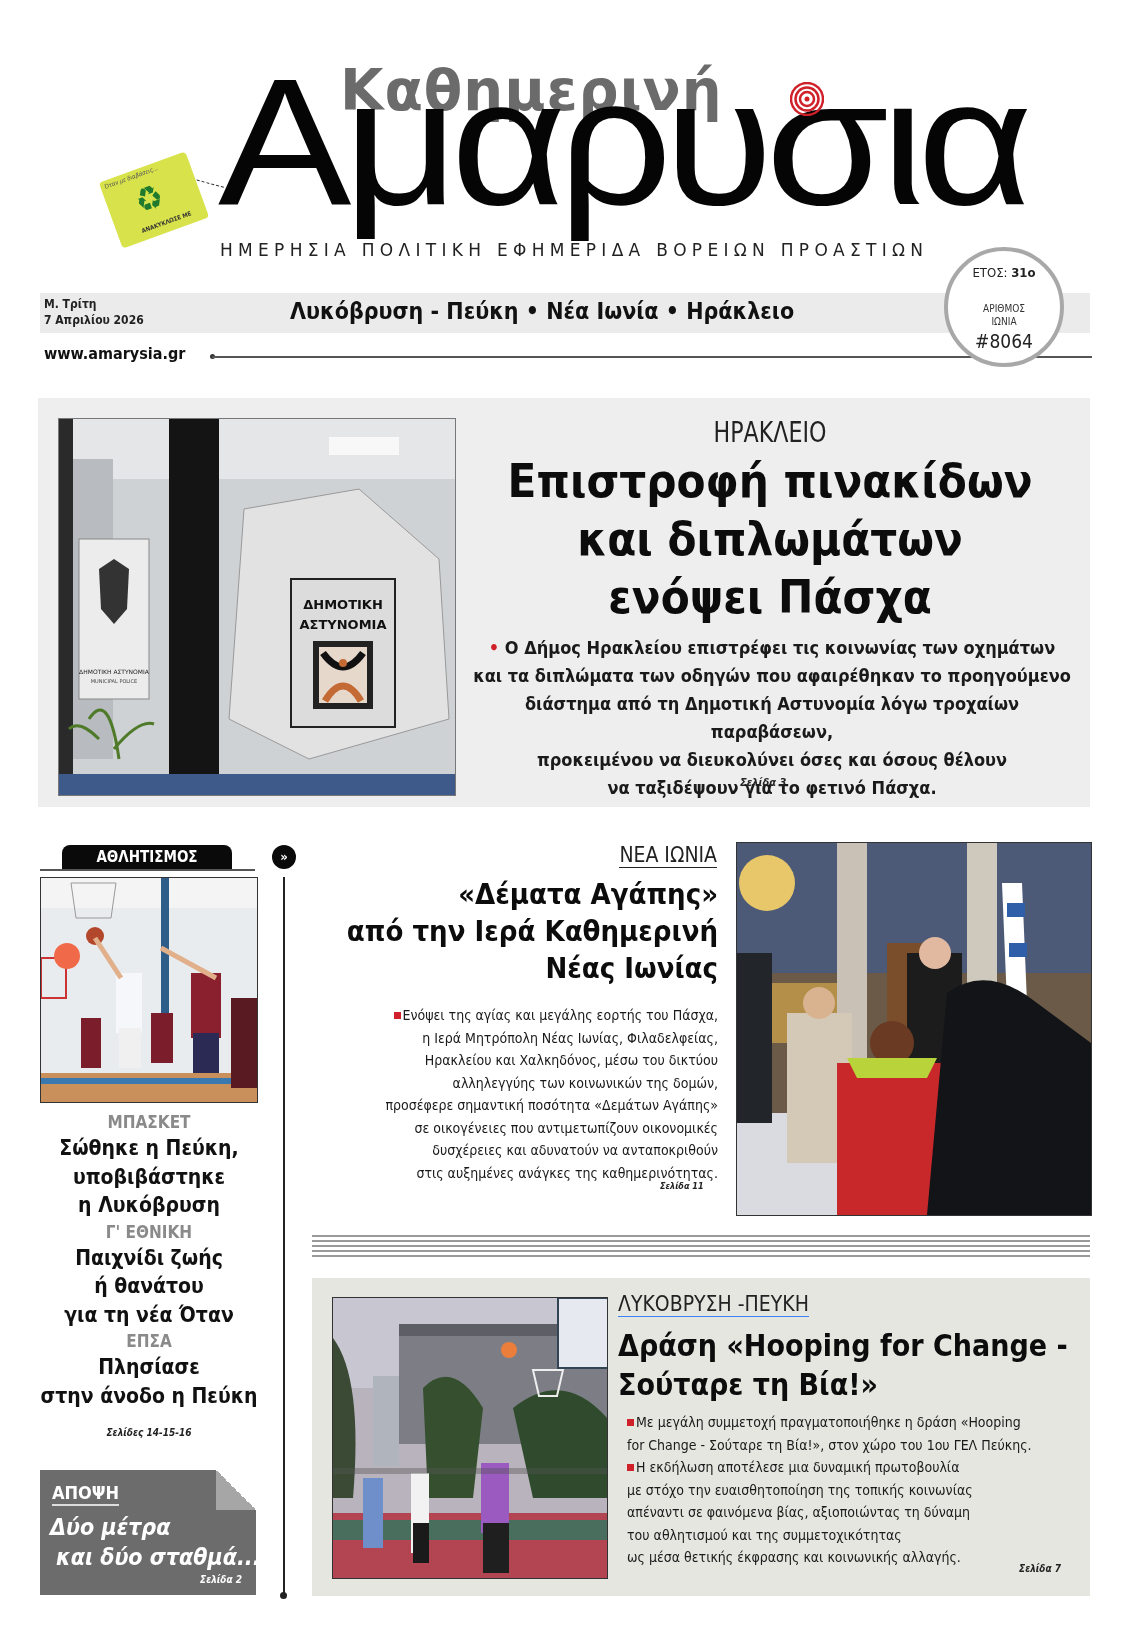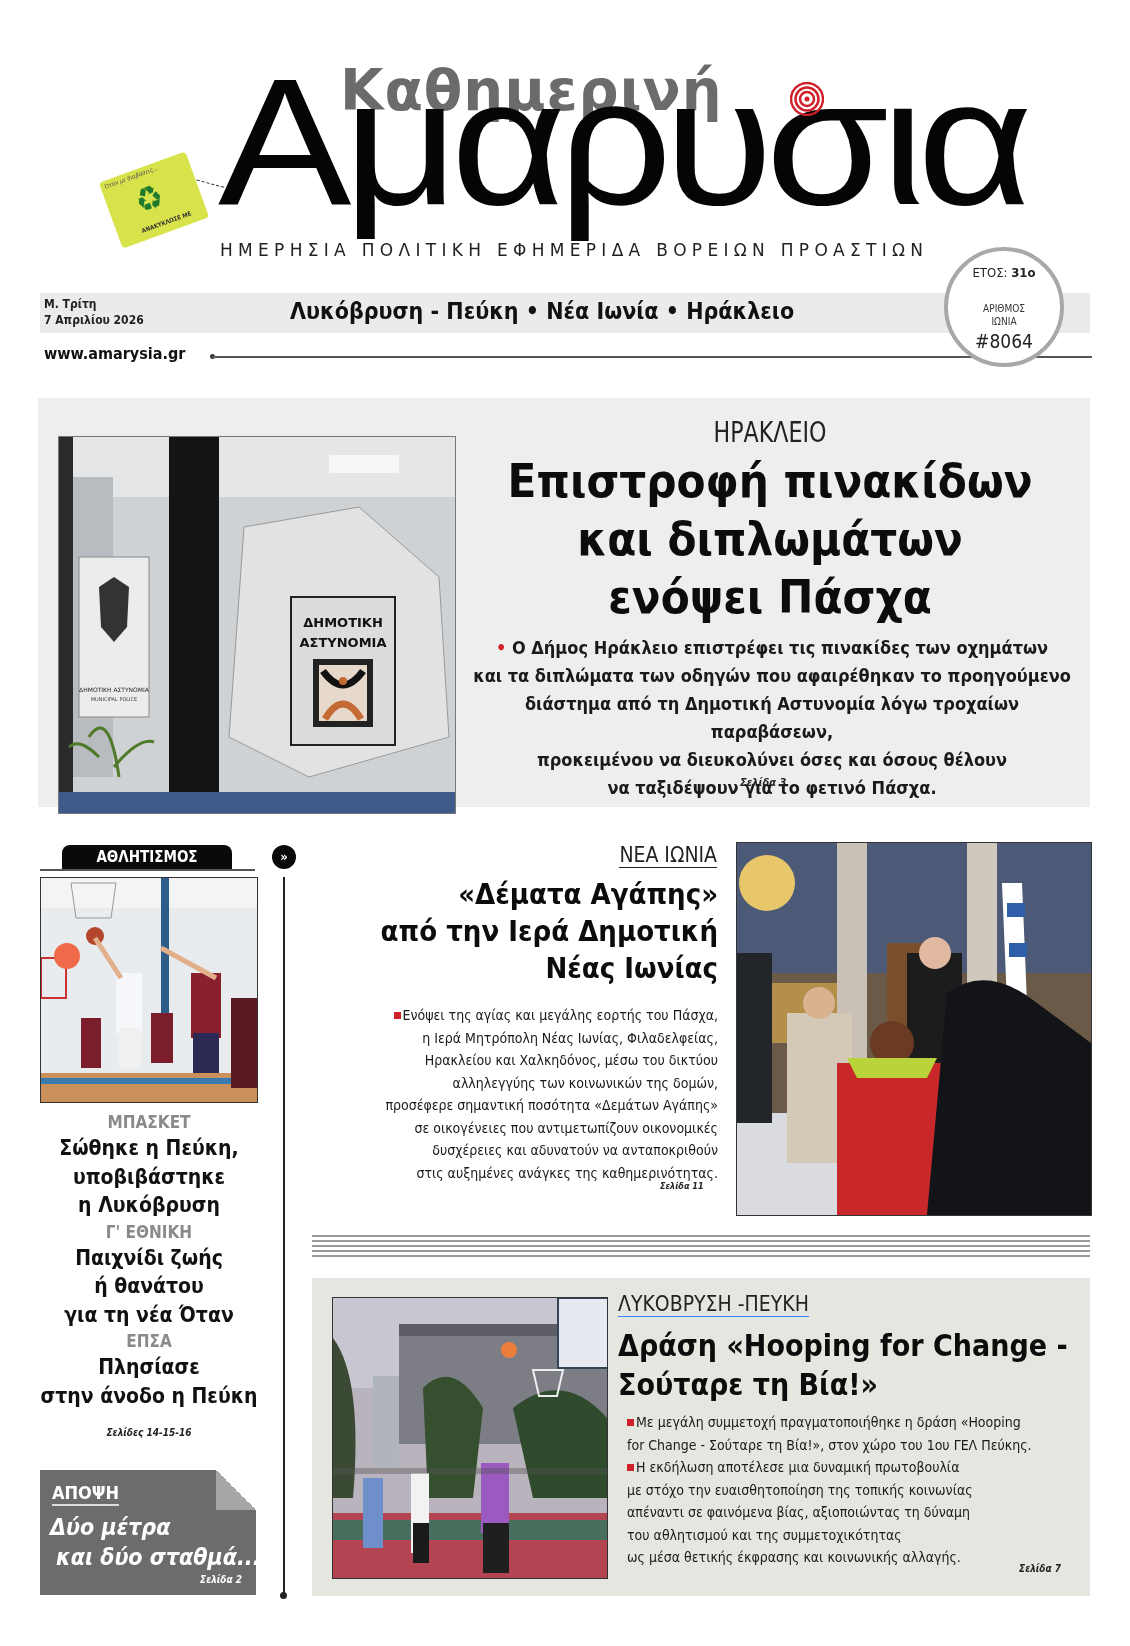--- a/index.html
+++ b/index.html
@@ -25,21 +25,21 @@
   .webline { left: 212px; top: 356px; width: 880px; height: 2px; background: #555; }
   .webdot { left: 210px; top: 354px; width: 5px; height: 5px; border-radius: 50%; background: #333; }
   .issue { left: 944px; top: 247px; width: 112px; height: 112px; border: 4px solid #a8a8a8; border-radius: 50%; background: #fff; text-align: center; }
   .issue .year { margin-top: 14px; font-size: 13px; color: #222; }
   .issue .year b { font-weight: bold; }
   .issue .lbl { font-size: 10px; color: #333; line-height: 13px; margin-top: 22px; }
   .issue .num { font-size: 19px; color: #222; margin-top: 2px; }
 
   
   .lead { left: 38px; top: 398px; width: 1052px; height: 409px; background: #eeeeee; }
-  .lead-photo { left: 58px; top: 436px; width: 396px; height: 376px; background: #c9ccce; border: 1px solid #777; overflow: hidden; }
+  .lead-photo { left: 58px; top: 418px; width: 396px; height: 376px; background: #c9ccce; border: 1px solid #777; overflow: hidden; }
   .kicker1 { left: 460px; top: 415px; width: 620px; text-align: center; font-size: 29px; color: #222; font-family: "DejaVu Sans Condensed", "DejaVu Sans", sans-serif; transform: scaleX(0.85); }
   .headline1 { left: 460px; top: 452px; width: 620px; text-align: center; font-size: 47px; line-height: 58px; font-weight: bold; color: #0c0c0c; }
   .lede1 { left: 462px; top: 634px; width: 620px; text-align: center; font-size: 18px; line-height: 28px; font-weight: bold; color: #1a1a1a; }
   .bullet-dot { color: #d0202a; }
   .page1 { left: 740px; top: 776px; font-size: 11px; font-style: italic; font-weight: bold; color: #222; }
 
   
   .sports-tab { left: 62px; top: 845px; width: 170px; height: 24px; background: #0a0a0a; color: #fff; font-size: 15px; font-weight: bold; text-align: center; line-height: 25px; border-radius: 8px 8px 0 0; }
   .sports-line { left: 40px; top: 869px; width: 215px; height: 2px; background: #555; }
   .sports-photo { left: 40px; top: 877px; width: 216px; height: 224px; background: #d8dde3; border: 1px solid #333; overflow: hidden; }
@@ -143,21 +143,21 @@
     <path d="M30 300 Q50 270 60 340 M40 320 Q20 300 10 310 M55 330 Q80 300 95 305" stroke="#4f7a2a" stroke-width="3" fill="none"></path>
   </svg>
 </div>
 <div class="abs kicker1">ΗΡΑΚΛΕΙΟ</div>
 <div class="abs headline1">
   <div>Επιστροφή πινακίδων</div>
   <div>και διπλωμάτων</div>
   <div>ενόψει Πάσχα</div>
 </div>
 <div class="abs lede1">
-  <div><span class="bullet-dot">• </span><span>Ο Δήμος Ηράκλειο επιστρέφει τις πινακίδες των οχημάτων</span></div>
+  <div><span class="bullet-dot">• </span><span>Ο Δήμος Ηρακλείου επιστρέφει τις κοινωνίας των οχημάτων</span></div>
   <div>και τα διπλώματα των οδηγών που αφαιρέθηκαν το προηγούμενο</div>
   <div>διάστημα από τη Δημοτική Αστυνομία λόγω τροχαίων παραβάσεων,</div>
   <div>προκειμένου να διευκολύνει όσες και όσους θέλουν</div>
   <div>να ταξιδέψουν για το φετινό Πάσχα.</div>
 </div>
 <div class="abs page1">Σελίδα 3</div>
 
 <div class="abs sports-tab">ΑΘΛΗΤΙΣΜΟΣ</div>
 <div class="abs sports-line"></div>
 <div class="abs chev">»</div>
@@ -211,21 +211,21 @@
 <div class="abs op-kicker">ΑΠΟΨΗ</div>
 <div class="abs op-title">
   <div>Δύο μέτρα</div>
   <div class="l2">και δύο σταθμά...</div>
 </div>
 <div class="abs op-page">Σελίδα 2</div>
 
 <div class="abs kicker2"><span>ΝΕΑ ΙΩΝΙΑ</span></div>
 <div class="abs headline2">
   <div>«Δέματα Αγάπης»</div>
-  <div>από την Ιερά Δημοτική</div>
+  <div>από την Ιερά Καθημερινή</div>
   <div>Νέας Ιωνίας</div>
 </div>
 <div class="abs lede2">
   <div><span class="sq"></span><span>Ενόψει της αγίας και μεγάλης εορτής του Πάσχα,</span></div>
   <div>η Ιερά Μητρόπολη Νέας Ιωνίας, Φιλαδελφείας,</div>
   <div>Ηρακλείου και Χαλκηδόνος, μέσω του δικτύου</div>
   <div>αλληλεγγύης των κοινωνικών της δομών,</div>
   <div>προσέφερε σημαντική ποσότητα «Δεμάτων Αγάπης»</div>
   <div>σε οικογένειες που αντιμετωπίζουν οικονομικές</div>
   <div>δυσχέρειες και αδυνατούν να ανταποκριθούν</div>

